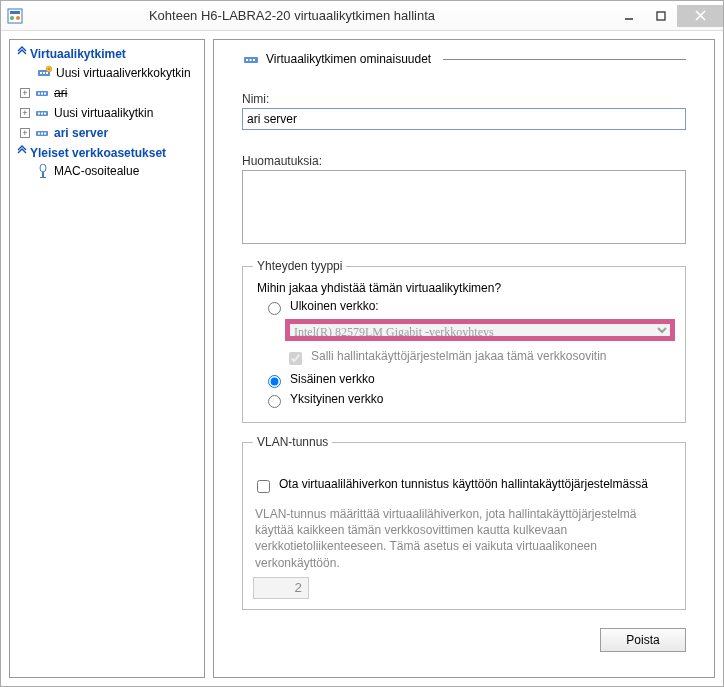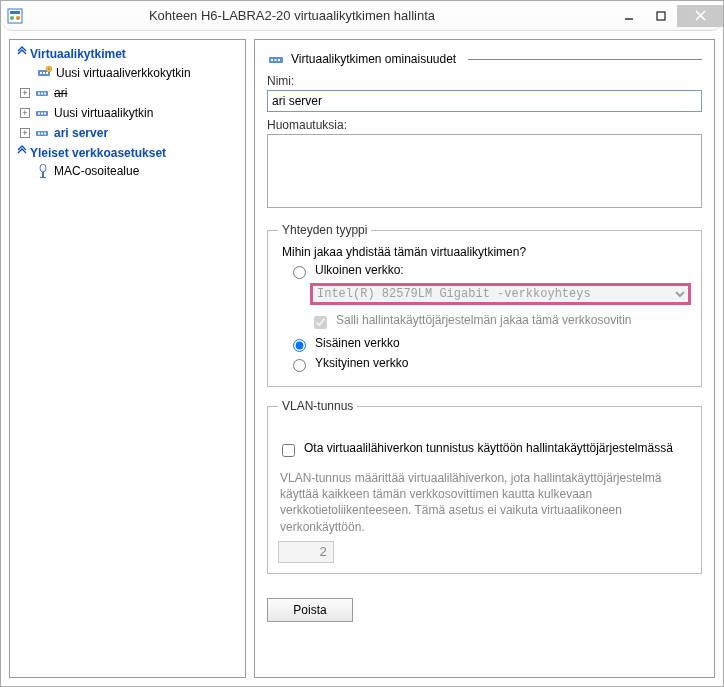--- a/index.html
+++ b/index.html
@@ -1,54 +1,54 @@
 <!DOCTYPE html>
 <html><head>
 <meta charset="utf-8">
 <style>
   * { box-sizing: border-box; }
   body { margin:0; font-family: "Segoe UI", Tahoma, sans-serif; font-size:12px; color:#000; background:#fff; }
   .window { width:724px; height:687px; border:1px solid #aaa; display:flex; flex-direction:column; background:#fff; }
-  .titlebar { height:30px; background:linear-gradient(#fff,#f9f9f9); border-bottom:1px solid #ddd; display:flex; align-items:center; padding:0 0 0 6px;border-radius:12px; }
+  .titlebar { height:30px; background:linear-gradient(#fff,#f9f9f9); border-bottom:1px solid #ddd; display:flex; align-items:center; padding:0 0 0 6px; }
   .titlebar .app-icon { width:16px; height:16px; margin-right:8px; }
   .title-text { flex:1; text-align:center; font-size:13px; color:#333; padding-right:60px;}
   .winbtns { display:flex; }
   .winbtn { width:32px; height:22px; display:flex; align-items:center; justify-content:center; color:#333; }
   .winbtn.close { background:#c9c9c9; color:#fff; width:46px; height:22px;}
   .winbtn svg{ display:block;}
   .body { flex:1; display:flex; flex-direction:column; padding:8px; gap:6px;}
   .panes { flex:1; display:flex; gap:8px; overflow:hidden;}
   .pane { border:1px solid #999; background:#fff; }
-  .left-pane { width:237px; padding:4px 2px; overflow:auto;}
-  .right-pane { flex:1; padding:10px 12px; overflow:auto; position:relative;}
+  .left-pane { width:196px; padding:4px 2px; overflow:auto;}
+  .right-pane { flex:1; padding:10px 28px; overflow:auto; position:relative;}
   .section-header { display:flex; align-items:center; font-weight:bold; color:#0a4db4; padding:2px 4px; cursor:pointer;}
   .section-header .chev { width:14px; color:#0a4db4; }
   .tree-item { display:flex; align-items:center; padding:2px 4px 2px 4px; gap:4px; }
   .tree-item.indent1 { padding-left:24px;}
   .tree-item.indent1b { padding-left:8px;}
   .expander { width:10px; height:10px; border:1px solid #888; font-size:9px; line-height:8px; text-align:center; color:#555; background:#fff;}
   .sw-icon svg, .section-icon svg, .mac-icon svg, .app-icon svg { display:block; }
   .tree-text { white-space:nowrap; }
   .strikethrough { text-decoration: line-through; }
   .selected { font-weight:bold; color:#0a4db4; }
   .prop-header { display:flex; align-items:center; gap:6px; margin-bottom:6px; }
   .prop-header .ph-text { font-weight:normal; }
   .hr-fill { flex:1; height:1px; background:#888; margin-left:6px;}
-  .field-label { margin:6px 0 2px; color:#333; }
+  .field-label { margin:24px 0 2px; color:#333; }
   .text-input { width:100%; border:1px solid #7a9ac1; height:22px; padding:0 4px; font-family:inherit; font-size:12px;}
   .textarea { width:100%; height:74px; border:1px solid #aaa; resize:none; font-family:inherit; font-size:12px; overflow-y:scroll; padding:2px 4px;}
   fieldset { border:1px solid #bbb; padding:8px 10px 10px; margin:12px 0 0; }
   legend { padding:0 4px; color:#333; font-size:12px; }
   .radio-row, .check-row { display:flex; gap:6px; margin:4px 0 4px 10px; }
   .sub { margin-left:32px; }
-  select.combo { width:100%; height:22px; border:3px solid #be185d; background:#eee; color:#777; font-family:Liberation Mono, monospace; font-size:12px;}
+  select.combo { width:100%; height:22px; border:5px solid #be185d; background:#eee; color:#777; font-family:Liberation Serif, serif; font-size:12px;}
   .disabled-text { color:#8a8a8a; }
   .vlan-desc { color:#8a8a8a; margin:10px 2px 6px; line-height:1.35;}
   .vlan-id { width:56px; height:22px; border:1px solid #ccc; background:#f4f4f4; color:#8a8a8a; text-align:right; padding:0 6px;}
-  .remove-row { display:flex; justify-content:flex-start; margin-top:24px;}
+  .remove-row { display:flex; justify-content:flex-end; margin-top:18px;}
   .btn { width:86px; height:24px; background:linear-gradient(#fcfcfc,#e9e9e9); border:1px solid #9c9c9c; font-family:inherit; font-size:12px; cursor:pointer;}
   .footer-btns { display:flex; justify-content:flex-end; gap:8px; padding:0 6px 4px;}
   input[type=radio][disabled]+span, input[type=checkbox][disabled]+span{ color:#8a8a8a;}
 </style>
 </head>
 <body>
 
 <div class="window">
   <div class="titlebar">
     <span class="app-icon">

